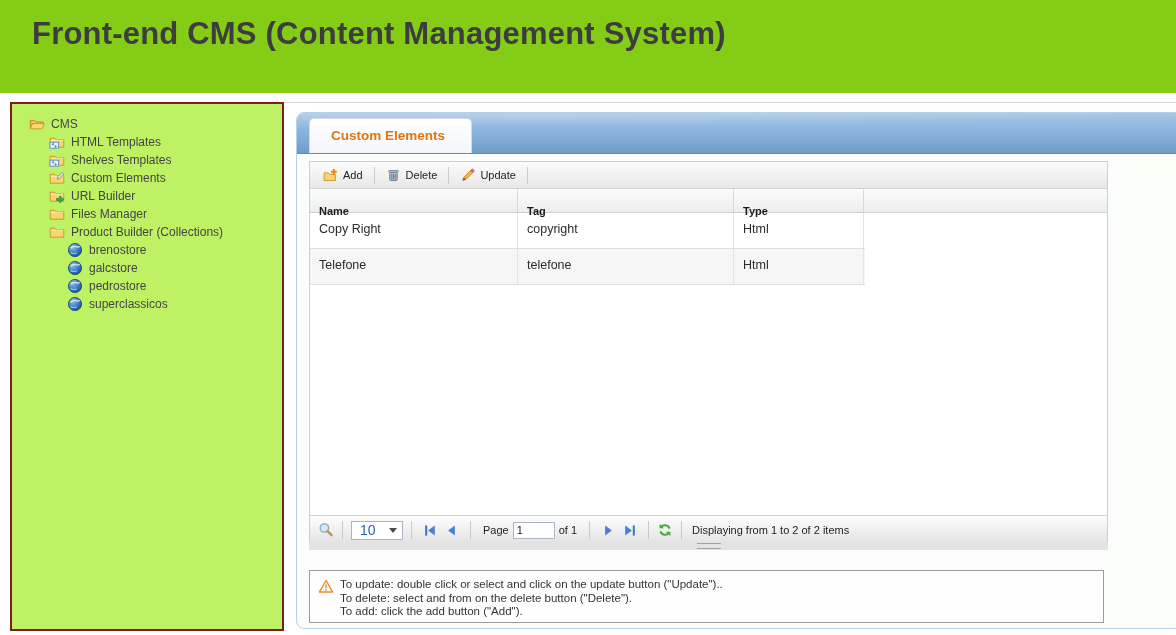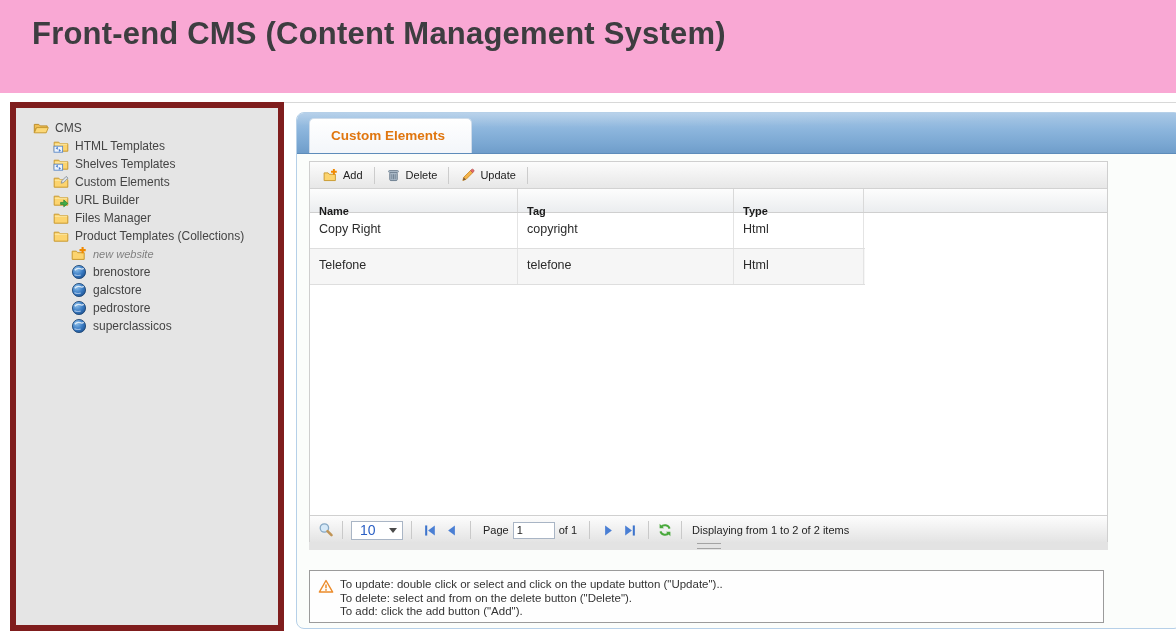--- a/index.html
+++ b/index.html
@@ -1,23 +1,23 @@
 <!DOCTYPE html>
 <html><head>
 <meta charset="utf-8">
 <style>
   html,body{margin:0;padding:0;width:1176px;height:635px;overflow:hidden;
     background:#ffffff;font-family:"Liberation Sans",sans-serif;}
   
-  .app-header{position:absolute;left:0;top:0;width:1176px;height:93px;background:#f9a8d4;}
+  .app-header{position:absolute;left:0;top:0;width:1176px;height:93px;background:#84cc16;}
   .app-title{position:absolute;left:32px;top:16px;font-size:31px;font-weight:bold;color:#3d3d40;letter-spacing:.2px;}
   .content-topline{position:absolute;left:10px;top:102px;width:1166px;height:1px;background:#d8d8d8;}
   
   .tree-panel{position:absolute;left:10px;top:102px;width:274px;height:529px;box-sizing:border-box;
-    border:6px solid #7f1d1d;background:#e5e5e5;padding-top:11px;}
+    border:2px solid #7f1d1d;background:#bef264;padding-top:11px;}
   .titem{height:18px;display:flex;align-items:center;font-size:12px;color:#444;cursor:pointer;white-space:nowrap;}
   .titem .ico{width:16px;height:16px;margin-right:6px;flex:none;}
   .lvl0{padding-left:17px;} .lvl1{padding-left:37px;} .lvl2{padding-left:55px;}
   .titem.muted span{font-style:italic;color:#808080;font-size:11px;}
   
   .main-panel{position:absolute;left:296px;top:112px;width:886px;height:517px;box-sizing:border-box;
     border:1px solid #b6d0e8;border-radius:8px;background:#fbfdfb;}
   .tabbar{position:absolute;left:0;top:0;right:0;height:40px;border-radius:7px 0 0 0;
     background:linear-gradient(180deg,#a9c8e6 0%,#8db6dd 40%,#7aa7d2 78%,#6f9dca 100%);
     border-bottom:1px solid #5d8cba;}
@@ -192,27 +192,21 @@
   <div class="titem lvl1">
     <svg class="ico">
         <use href="#sym-folder"></use>
       </svg>
     <span>Files Manager</span>
   </div>
   <div class="titem lvl1">
     <svg class="ico">
         <use href="#sym-folder"></use>
       </svg>
-    <span>Product Templates (Collections)</span>
-  </div>
-  <div class="titem lvl2 muted">
-    <svg class="ico">
-        <use href="#sym-folder-new"></use>
-      </svg>
-    <span>new website</span>
+    <span>Product Builder (Collections)</span>
   </div>
   <div class="titem lvl2">
     <svg class="ico">
         <use href="#sym-globe"></use>
       </svg>
     <span>brenostore</span>
   </div>
   <div class="titem lvl2">
     <svg class="ico">
         <use href="#sym-globe"></use>

